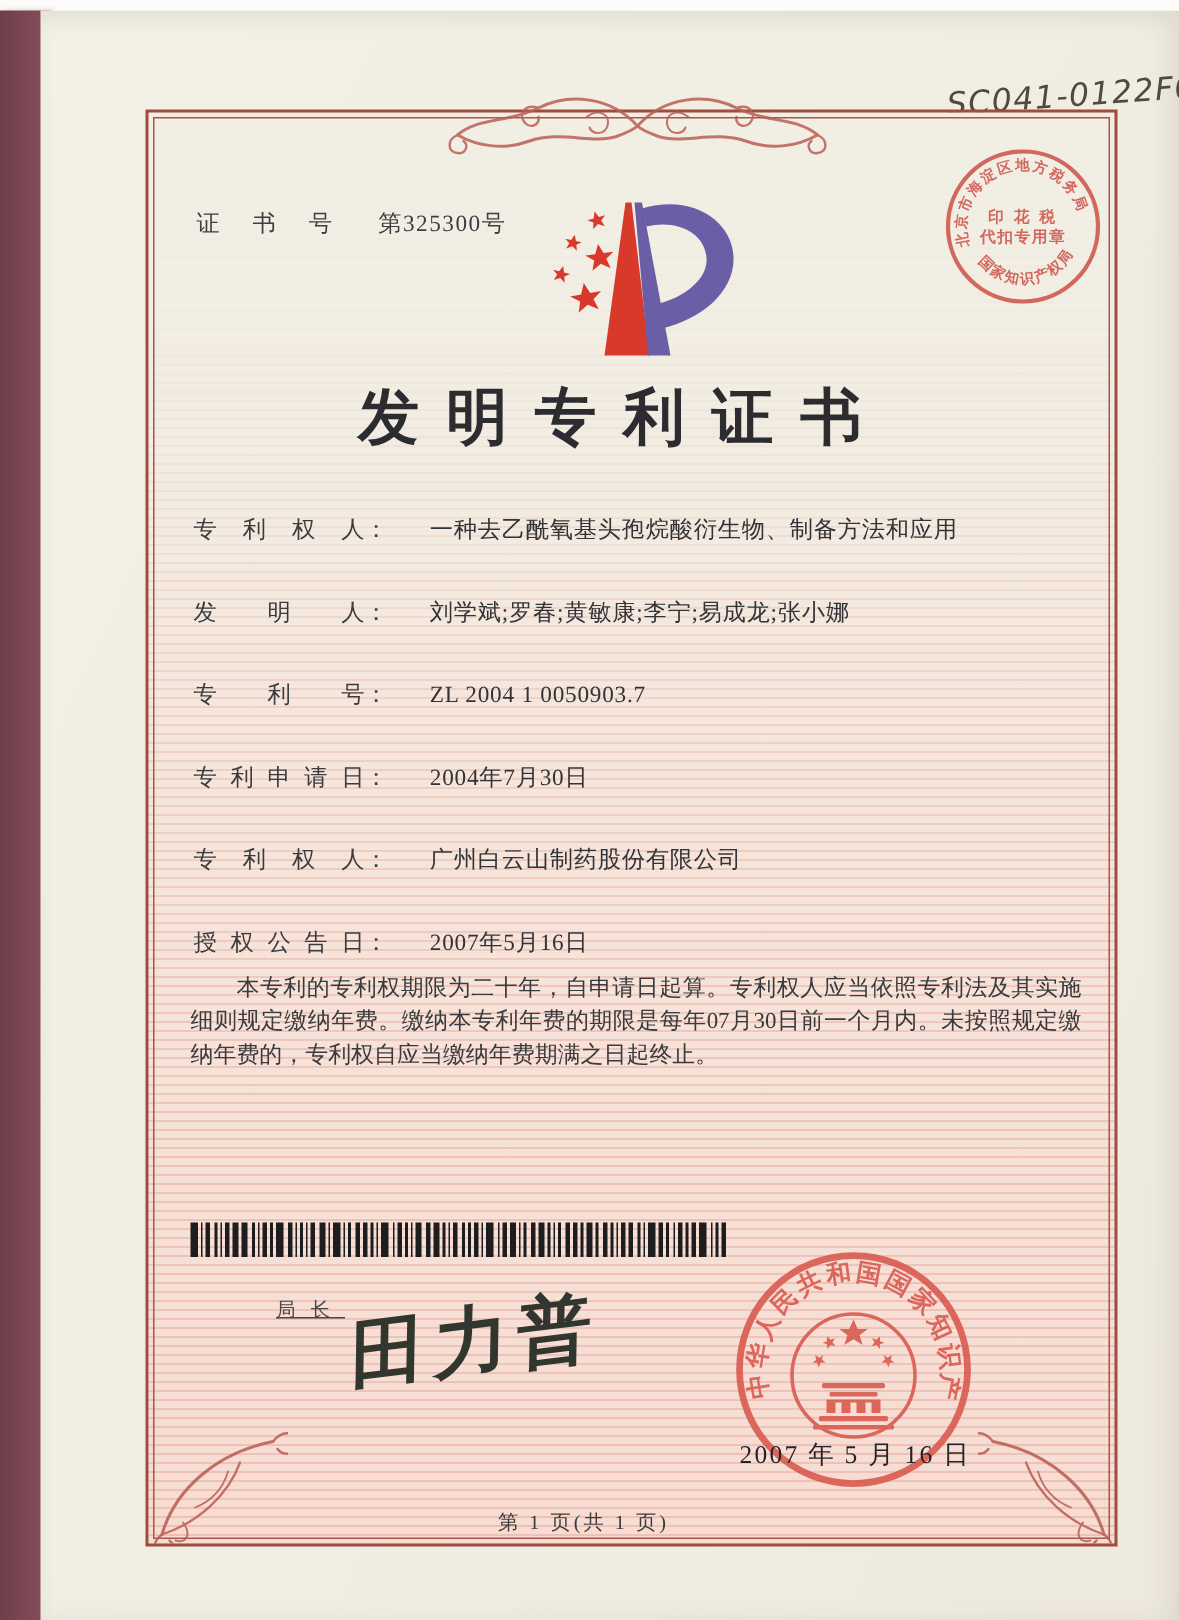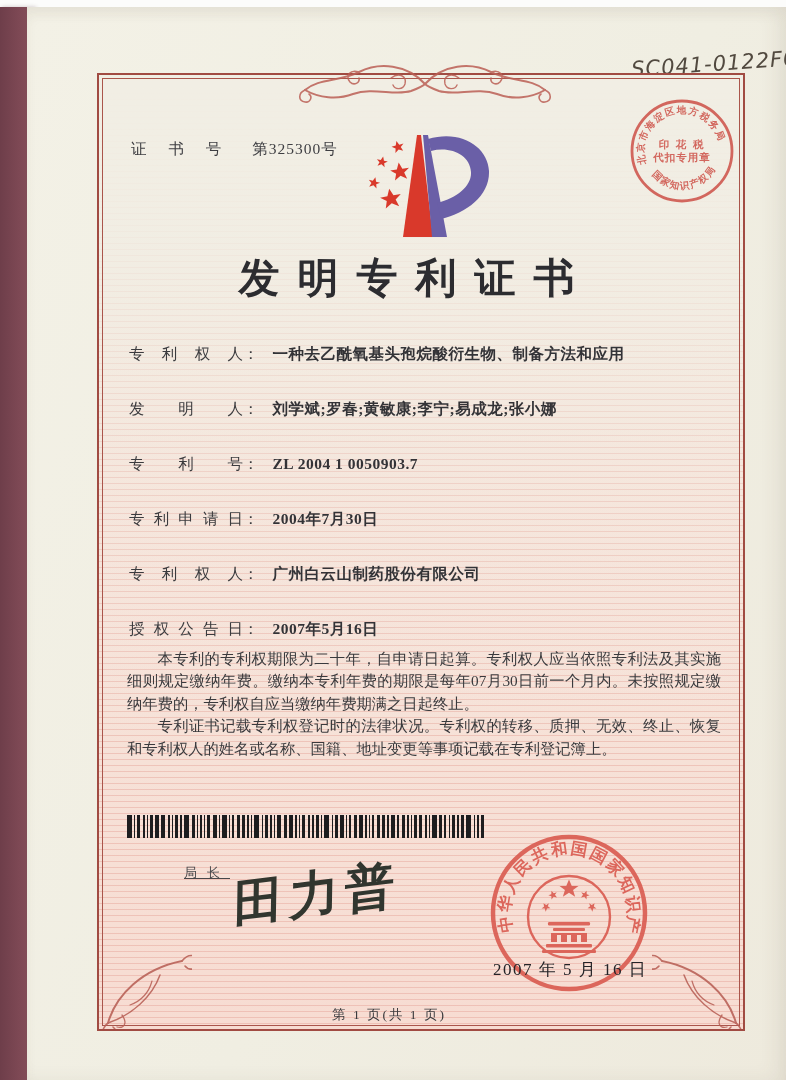--- a/index.html
+++ b/index.html
@@ -29,21 +29,21 @@
   .cert-no .lbl{letter-spacing:9px;}
   .cert-no .num{margin-left:18px;letter-spacing:1px;}
   .logo{position:absolute;left:318px;top:124px;width:160px;height:114px;}
   .title{position:absolute;left:0;right:0;top:244px;text-align:center;
          font-size:41px;font-weight:600;letter-spacing:18px;padding-left:18px;color:#2c2c30;}
   .fields{position:absolute;left:102px;top:336px;width:580px;}
   .field-row{height:55px;line-height:22px;white-space:nowrap;}
   .f-label{display:inline-block;width:114px;text-align:justify;text-align-last:justify;
            font-size:15.5px;color:#3b3b3e;vertical-align:top;}
   .f-colon{font-size:15.5px;color:#3b3b3e;}
-  .f-value{font-size:15.5px;color:#333337;margin-left:10px;letter-spacing:.5px;font-weight:bold;}
+  .f-value{font-size:15.5px;color:#333337;margin-left:24px;letter-spacing:.5px;}
   .body-text{position:absolute;left:100px;top:641px;width:594px;
              font-size:15.3px;line-height:22.4px;text-align:justify;color:#3a3a3d;}
   .body-text p{margin:0;text-indent:2em;}
   .barcode{position:absolute;left:100px;top:808px;width:364px;height:23px;display:flex;align-items:stretch;}
   .barcode .bar{background:#1d1d1f;flex:none;}
   .director{position:absolute;left:157px;top:857px;font-size:13px;letter-spacing:10px;color:#47474a;text-decoration:underline;}
   .signature{position:absolute;left:206px;top:854px;font-size:50px;font-weight:600;color:#31362f;
              transform:rotate(-7deg) skewX(-8deg);letter-spacing:6px;}
   .seal{position:absolute;left:462px;top:826px;width:160px;height:160px;opacity:.88;}
   .seal-date{position:absolute;left:466px;top:951px;width:190px;font-size:17px;
@@ -154,21 +154,20 @@
       </div>
 
       <div class="field-row">
         <span class="f-label">授权公告日</span><span class="f-colon">：</span>
         <span class="f-value">2007年5月16日</span>
       </div>
     </div>
 
     <div class="body-text">
         <p>本专利的专利权期限为二十年，自申请日起算。专利权人应当依照专利法及其实施细则规定缴纳年费。缴纳本专利年费的期限是每年07月30日前一个月内。未按照规定缴纳年费的，专利权自应当缴纳年费期满之日起终止。</p>
-        <p>专利证书记载专利权登记时的法律状况。专利权的转移、质押、无效、终止、恢复和专利权人的姓名或名称、国籍、地址变更等事项记载在专利登记簿上。</p>
       </div>
 
     <div class="barcode">
         <div class="bar" style="width: 4.65px; margin-right: 2px;"></div>
         <div class="bar" style="width: 1.55px; margin-right: 2px;"></div>
         <div class="bar" style="width: 3.1px; margin-right: 3px;"></div>
         <div class="bar" style="width: 1.55px; margin-right: 2px;"></div>
         <div class="bar" style="width: 1.55px; margin-right: 2px;"></div>
         <div class="bar" style="width: 3.1px; margin-right: 2px;"></div>
         <div class="bar" style="width: 3.1px; margin-right: 2px;"></div>

